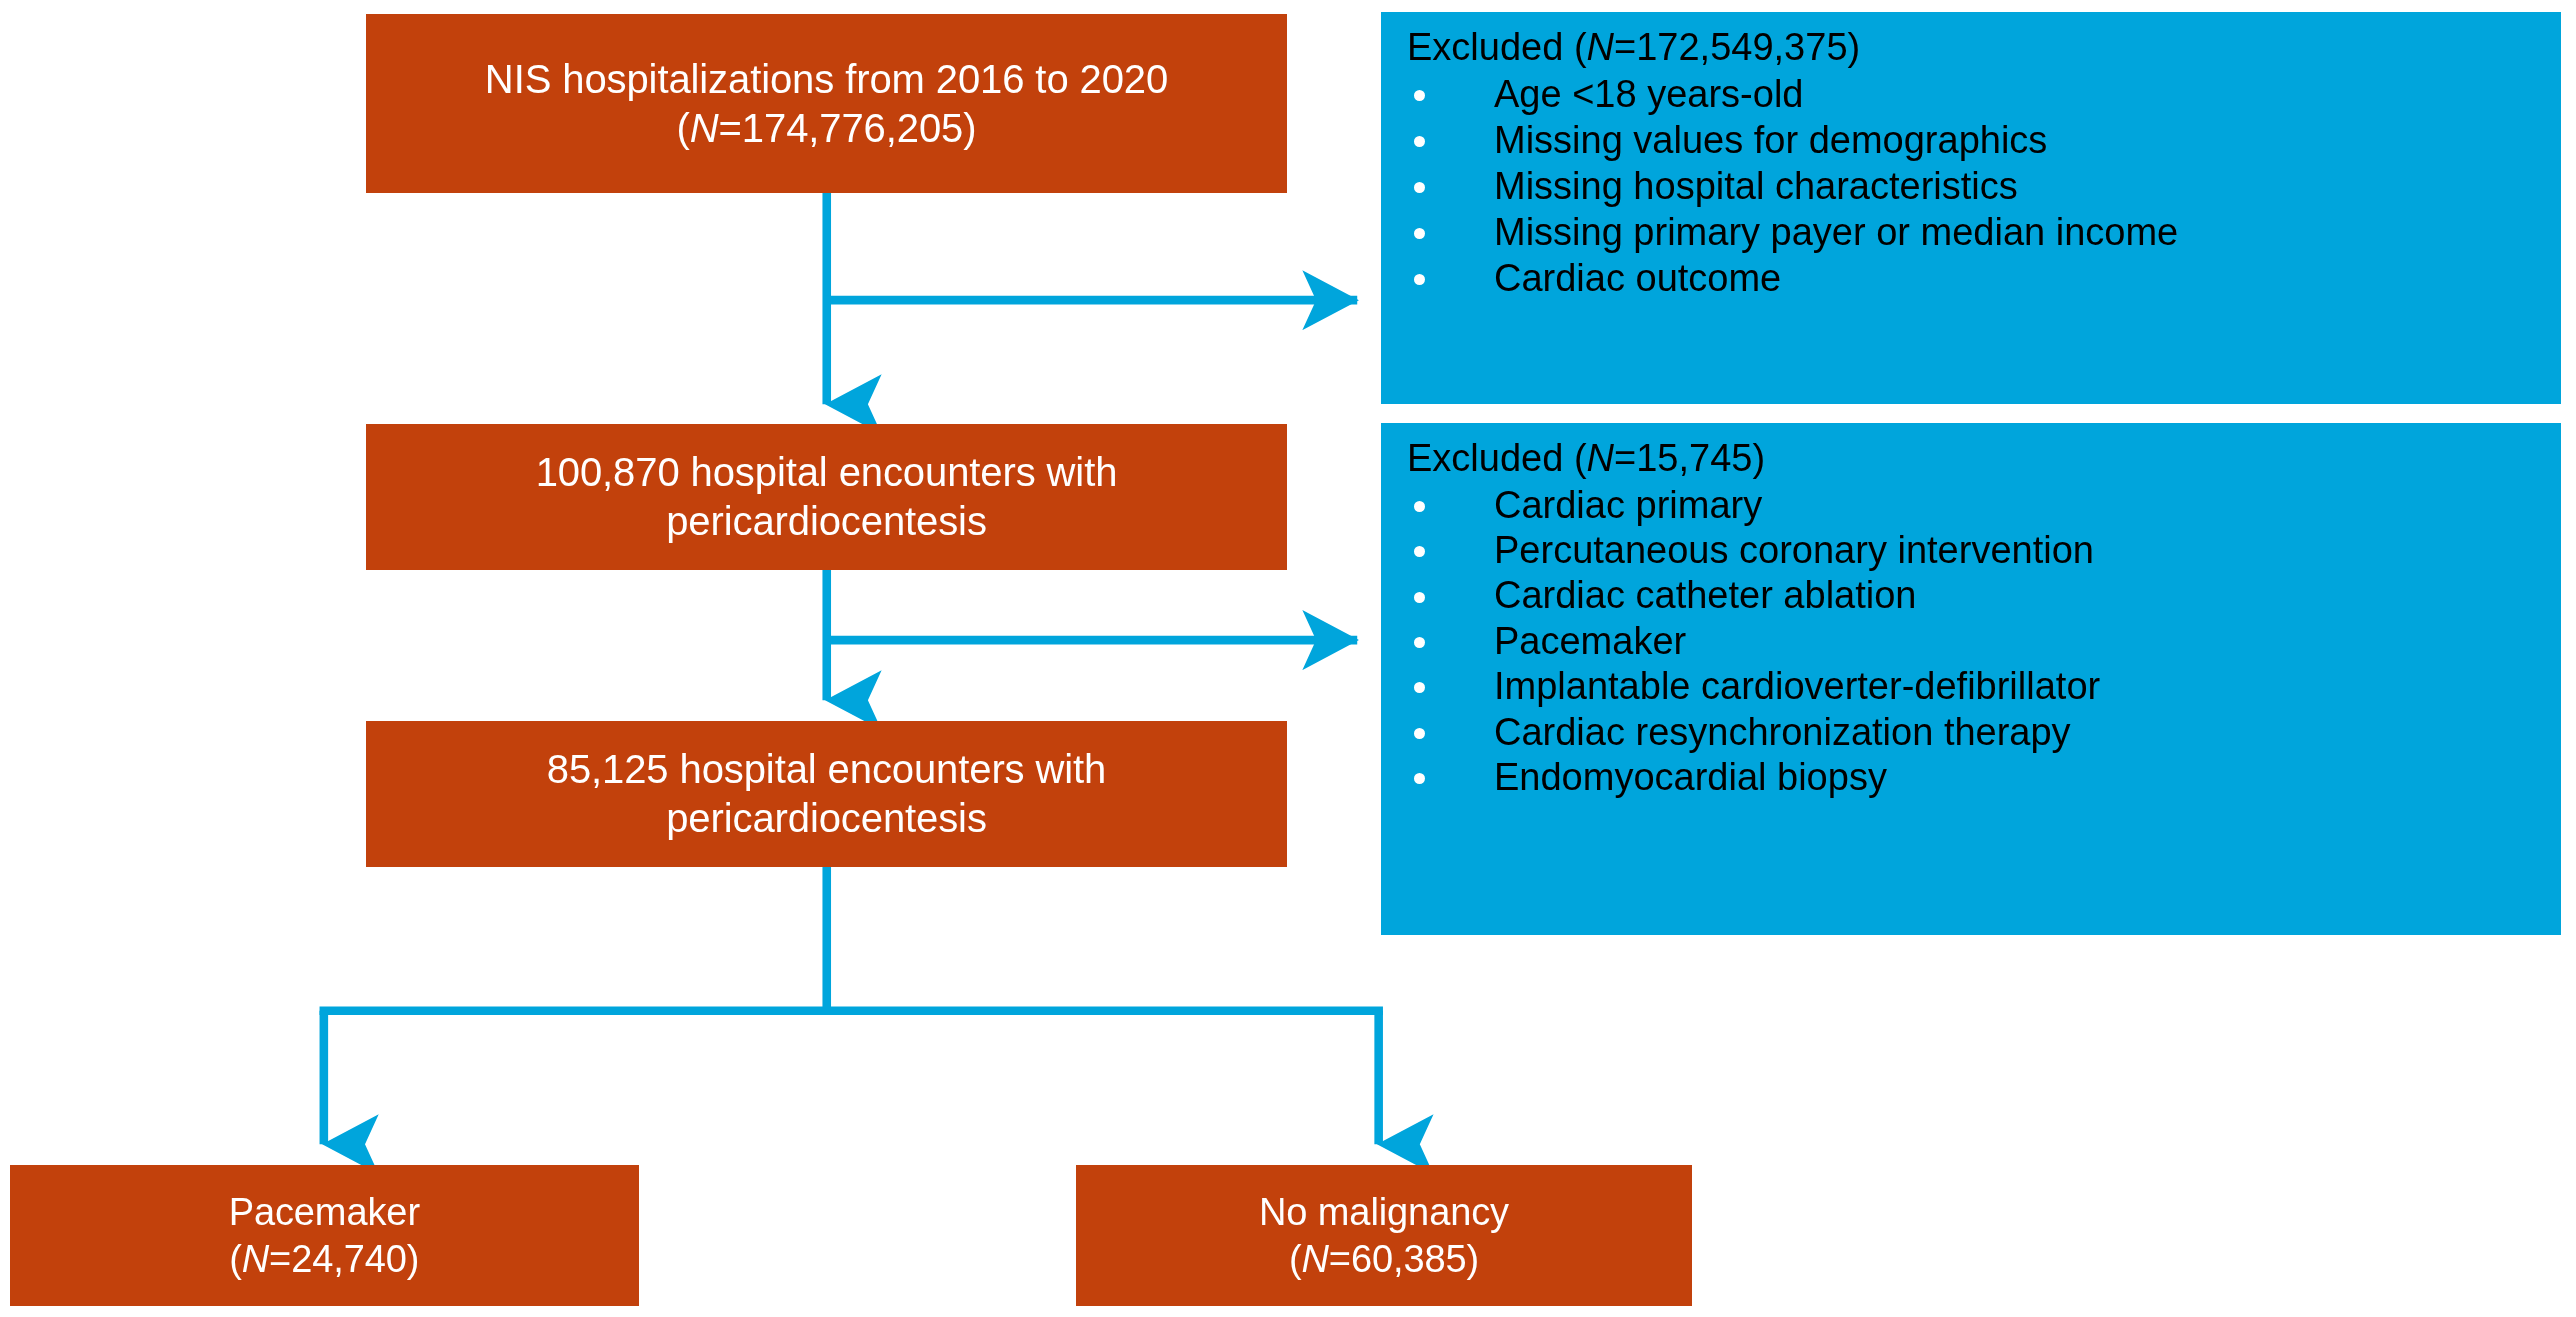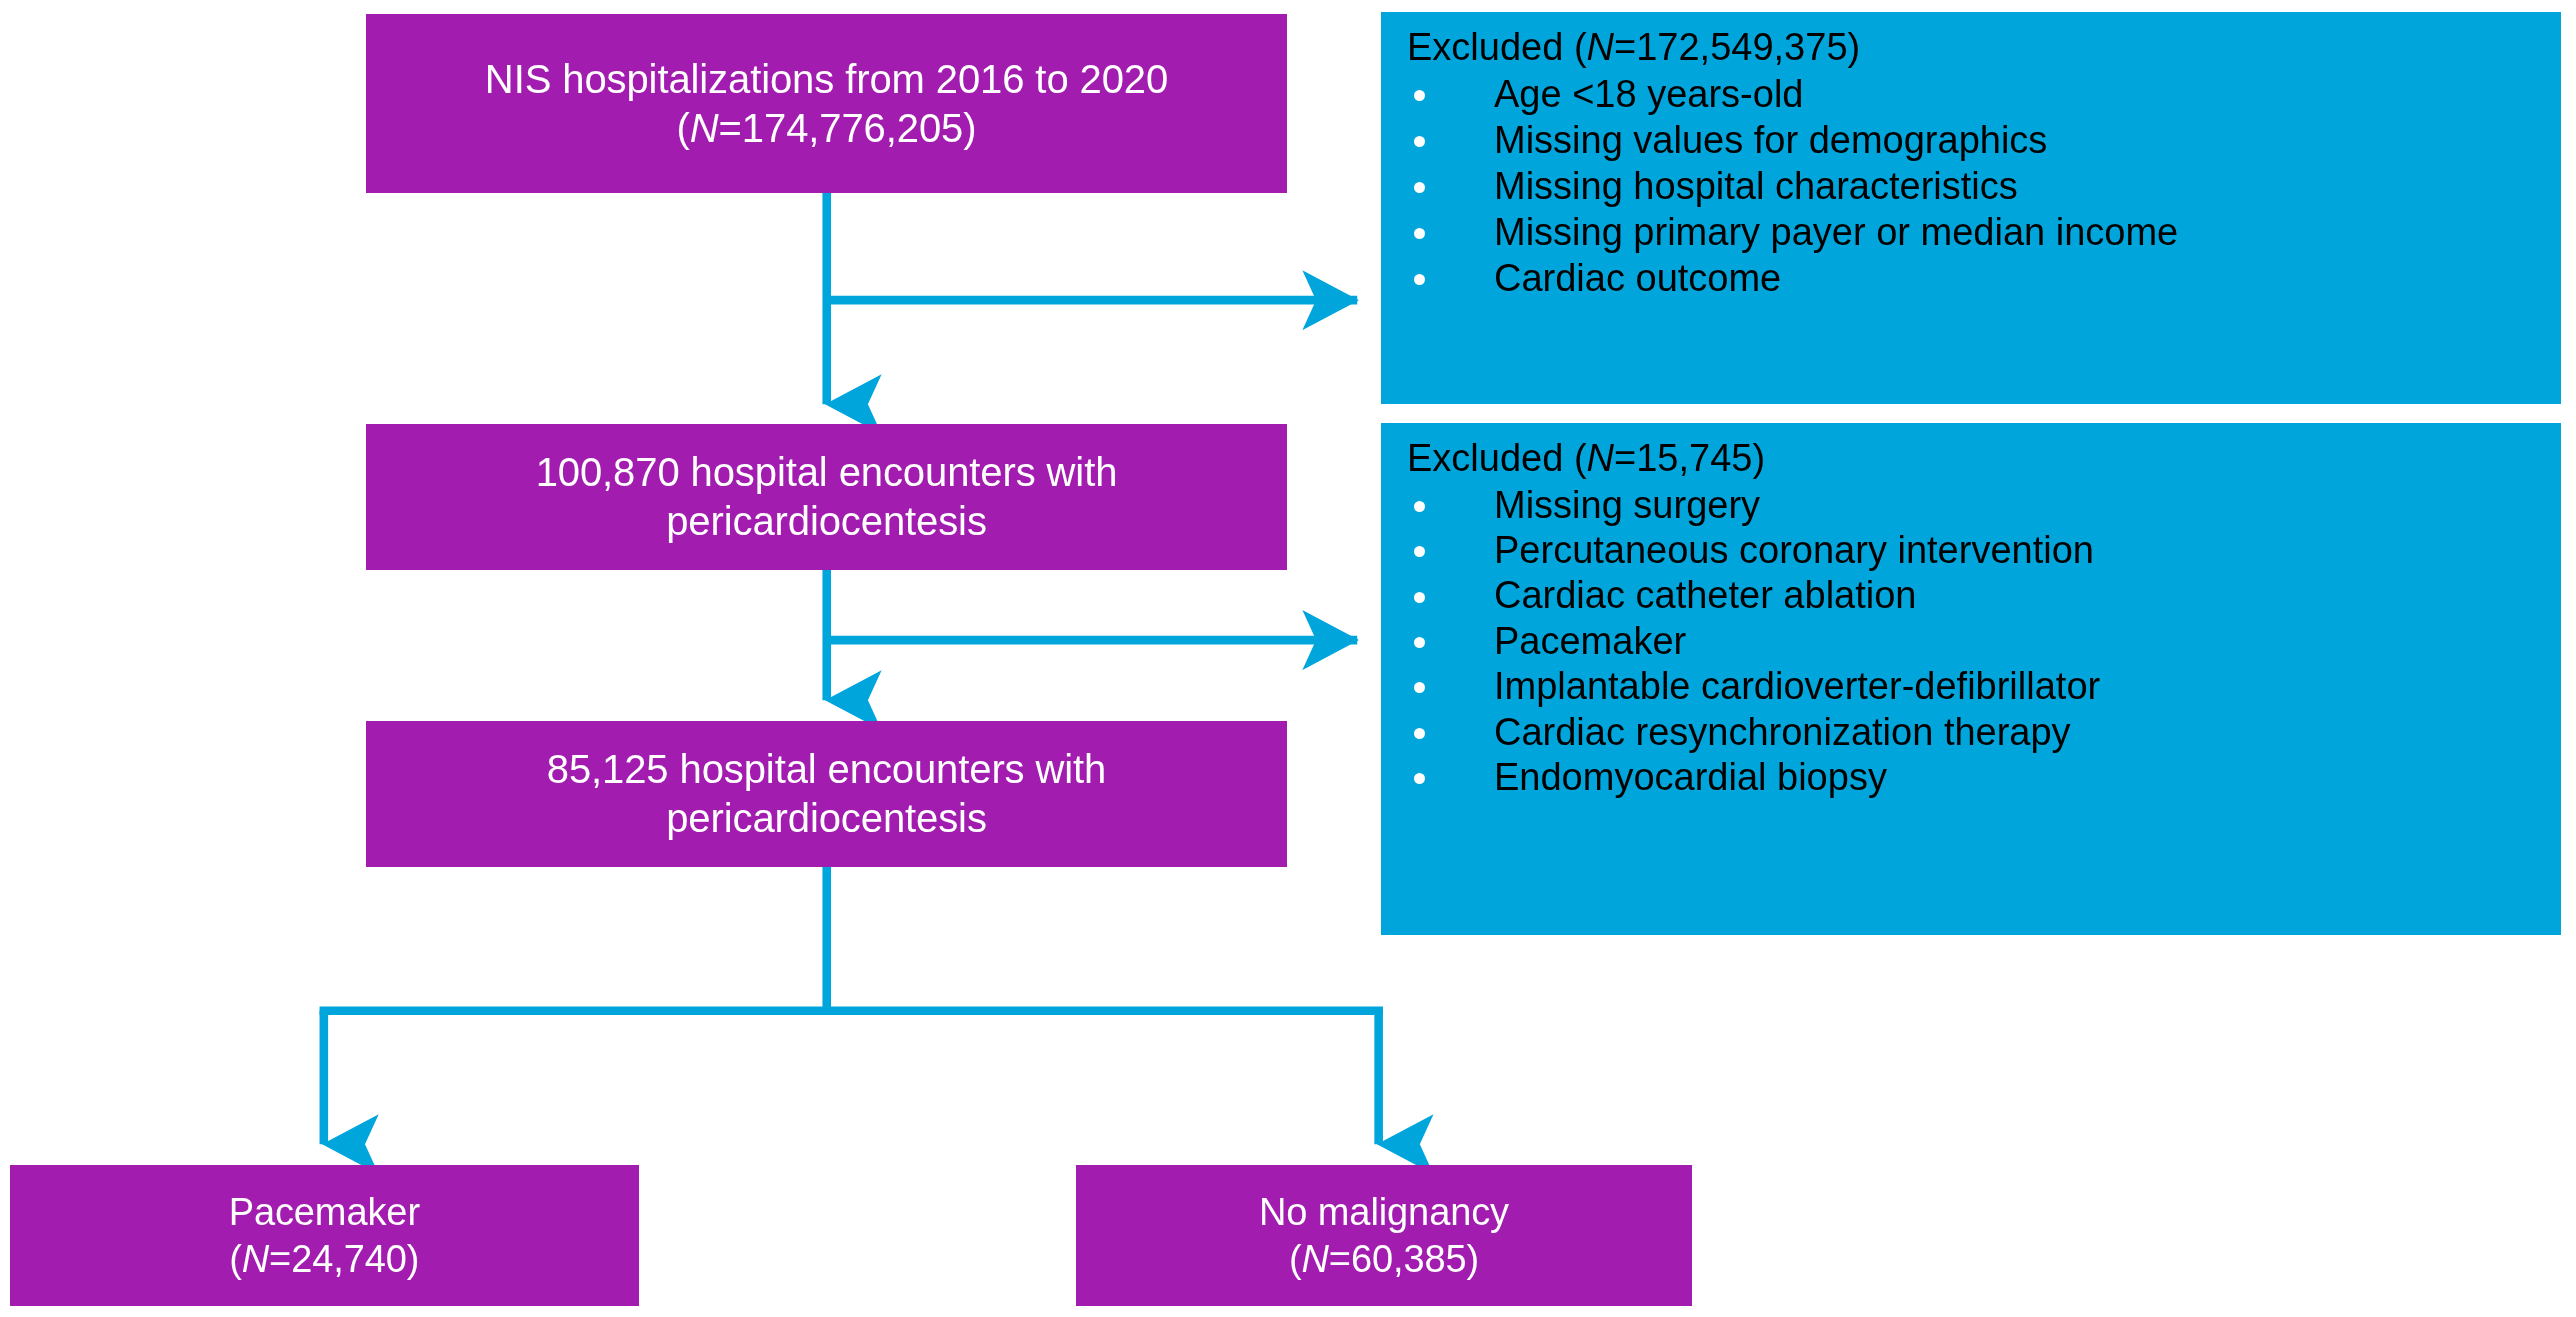--- a/index.html
+++ b/index.html
@@ -13,21 +13,21 @@
     width: 2576px;
     height: 1317px;
     background: #ffffff;
     font-family: "Liberation Sans", "DejaVu Sans", sans-serif;
     overflow: hidden;
   }
 
   
   .flow-box {
     position: absolute;
-    background: #a21caf;
+    background: #c2410c;
     color: #ffffff;
     box-sizing: border-box;
     display: flex;
     flex-direction: column;
     align-items: center;
     justify-content: center;
     text-align: center;
     line-height: 1.22;
     letter-spacing: -0.1px;
   }
@@ -160,21 +160,21 @@
   <div class="flow-box" id="box-cohort-step1">
     <span class="line">100,870 hospital encounters with</span>
     <span class="line">pericardiocentesis</span>
   </div>
 
   <div class="excluded-panel" id="panel-excluded-2">
     <span class="excluded-title"><span>Excluded (</span><span class="ital">N</span><span>=15,745)</span></span>
     <ul class="excluded-list">
       <li>
         <span class="bullet-dot"></span>
-        <span>Missing surgery</span>
+        <span>Cardiac primary</span>
       </li>
       <li>
         <span class="bullet-dot"></span>
         <span>Percutaneous coronary intervention</span>
       </li>
       <li>
         <span class="bullet-dot"></span>
         <span>Cardiac catheter ablation</span>
       </li>
       <li>

